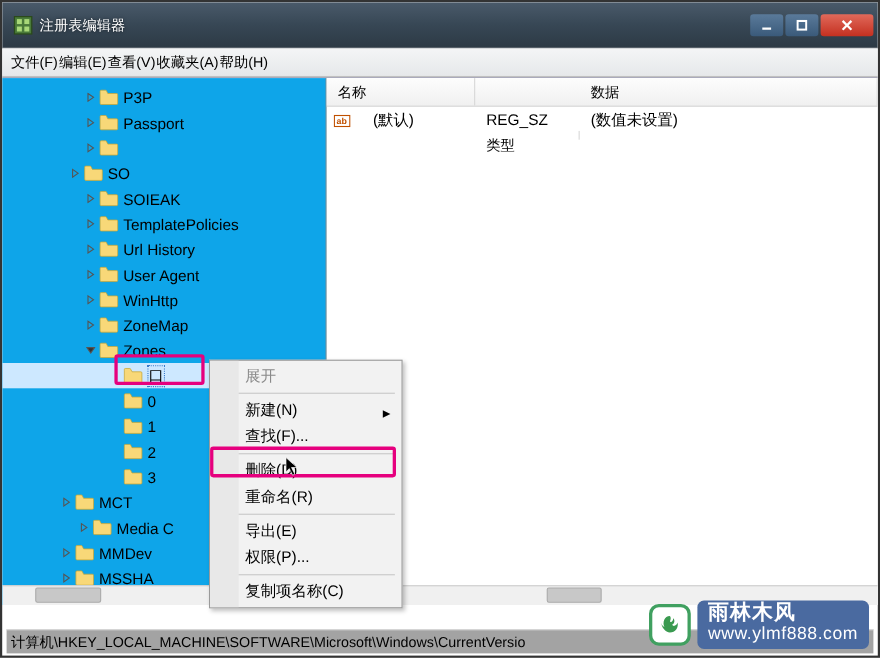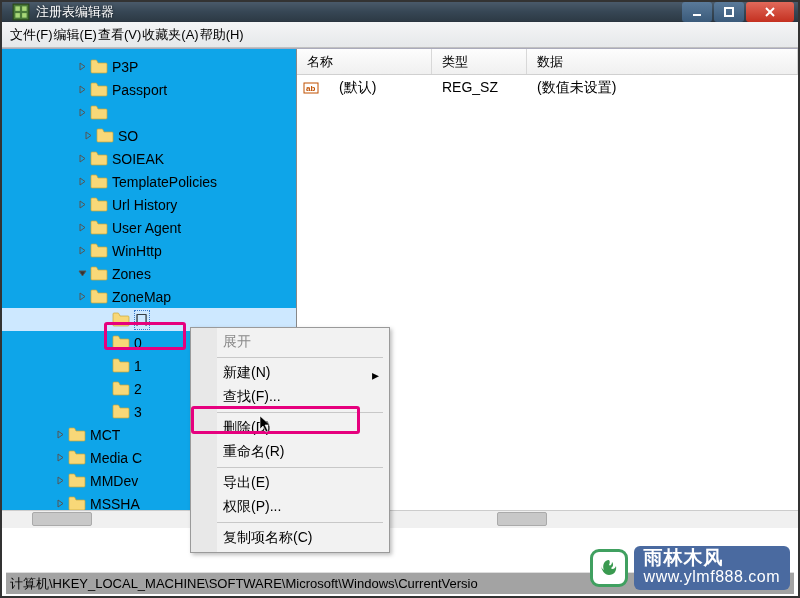--- a/index.html
+++ b/index.html
@@ -1,18 +1,18 @@
 <!DOCTYPE html>
 <html><head>
 <meta charset="utf-8">
 <style>
 * { margin: 0; padding: 0; box-sizing: border-box; font-family: "Microsoft YaHei", "SimSun", sans-serif; }
 body { background: #fff; width: 800px; height: 598px; position: relative; border: 2px solid #333; overflow: hidden; }
 
-.titlebar { height: 20px; background: linear-gradient(to bottom, #4a5a6a, #374755, #2d3a45); display: flex; align-items: center; padding: 0 4px; border-bottom: 1px solid #2a3540; }
+.titlebar { height: 42px; background: linear-gradient(to bottom, #4a5a6a, #374755, #2d3a45); display: flex; align-items: center; padding: 0 4px; border-bottom: 1px solid #2a3540; }
 .titlebar-icon { width: 18px; height: 18px; margin: 0 6px; }
 .titlebar-text { color: #fff; font-size: 13px; flex: 1; text-shadow: 0 0 3px rgba(0,0,0,0.6); }
 .window-controls { display: flex; gap: 2px; }
 .win-btn { width: 30px; height: 20px; display: flex; align-items: center; justify-content: center; border-radius: 3px; }
 .win-btn.min { background: linear-gradient(to bottom,#5a7a9a,#3a5a7a); }
 .win-btn.max { background: linear-gradient(to bottom,#5a7a9a,#3a5a7a); }
 .win-btn.close { background: linear-gradient(to bottom,#e0695a,#c43020); width: 48px; }
 .win-btn svg { stroke: #fff; stroke-width: 2; fill: none; }
 
 .menubar { height: 26px; background: linear-gradient(to bottom,#f4f5f6,#e6e8ea); border-bottom: 1px solid #c0c0c0; display: flex; align-items: center; padding: 0 8px; gap: 1px; font-size: 13px; }
@@ -24,34 +24,34 @@
 .tree-inner { padding: 6px 0; }
 .tree-item { display: flex; align-items: center; height: 23px; font-size: 14px; cursor: default; position: relative; }
 .tree-item .expand { width: 12px; height: 12px; display: inline-flex; align-items: center; justify-content: center; margin-right: 2px; }
 .tree-item .expand svg { stroke: #555; fill: #555; }
 .folder-icon { width: 18px; height: 15px; margin-right: 4px; }
 
 .list-pane { flex: 1; background: #fff; position: relative; }
 .list-header { display: flex; height: 26px; border-bottom: 1px solid #d0d0d0; background: linear-gradient(to bottom,#fdfdfd,#f0f0f0); font-size: 13px; }
 .list-header div { padding: 4px 10px; border-right: 1px solid #d8d8d8; }
 .list-header .c-name { width: 135px; }
-.list-header .c-type { width: 95px; }
+.list-header .c-type { width: 95px; margin-top: 48px; }
 .list-header .c-data { flex: 1; }
 .list-row { display: flex; font-size: 14px; padding: 4px 0; }
 .list-row .c-name { width: 135px; padding-left: 6px; display: flex; align-items: center; gap: 20px; }
 .list-row .c-type { width: 95px; padding-left: 10px; }
 .list-row .c-data { flex: 1; padding-left: 10px; }
 .str-icon { width: 16px; height: 16px; }
 
 .hscroll { height: 18px; background: #f0f0f0; border-top: 1px solid #ccc; display: flex; position: absolute; bottom: 0; left: 0; right: 0; }
 .hscroll .thumb { background: #c8c8c8; border: 1px solid #aaa; border-radius: 2px; height: 14px; margin: 1px; }
 
 .statusbar { position: absolute; bottom: 2px; left: 4px; right: 4px; height: 22px; font-size: 13px; display: flex; align-items: center; padding: 0 4px; background: #a3a3a3; border-top: 1px solid #ddd; }
 
-.context-menu { position: absolute; left: 188px; top: 325px; width: 200px; background: #f2f2f2; border: 1px solid #9a9a9a; box-shadow: 2px 2px 4px rgba(0,0,0,0.25); font-size: 14px; padding: 2px; z-index: 50; }
+.context-menu { position: absolute; left: 188px; top: 325px; width: 176px; background: #f2f2f2; border: 1px solid #9a9a9a; box-shadow: 2px 2px 4px rgba(0,0,0,0.25); font-size: 14px; padding: 2px; z-index: 50; }
 .context-menu .mi { padding: 3px 10px 3px 30px; position: relative; cursor: default; }
 .context-menu .mi.disabled { color: #8a8a8a; }
 .context-menu .sep { height: 1px; background: #c8c8c8; margin: 3px 4px; }
 .context-menu .mi .arrow { position: absolute; right: 8px; top: 6px; }
 .context-menu .icon-strip { position: absolute; left: 0; top: 0; bottom: 0; width: 26px; background: #e8e8e8; }
 
 .highlight-box { position: absolute; border: 3px solid #e6007e; border-radius: 3px; z-index: 60; pointer-events: none; }
 .hl1 { left: 102px; top: 320px; width: 82px; height: 28px; }
 .hl2 { left: 189px; top: 404px; width: 169px; height: 28px; }
 
@@ -136,21 +136,21 @@
         <div class="tree-item" style="padding-left: 74px;">
           <span class="expand">
             <svg width="9" height="9" viewBox="0 0 9 9">
               <path d="M2 1 L7 4.5 L2 8 Z" fill="none" stroke="#555"></path>
             </svg>
           </span>
           <svg class="folder-icon folder-svg" viewBox="0 0 18 15">
             <path d="M1 3 L1 13 Q1 14 2 14 L16 14 Q17 14 17 13 L17 5 Q17 4 16 4 L8 4 L7 2 Q6.7 1 6 1 L2 1 Q1 1 1 2 Z" fill="#f8d878" stroke="#c8a838" stroke-width="0.7"></path>
           </svg>
         </div>
-        <div class="tree-item" style="padding-left: 80px;">
+        <div class="tree-item" style="padding-left: 60px;">
           <span class="expand">
             <svg width="9" height="9" viewBox="0 0 9 9">
               <path d="M2 1 L7 4.5 L2 8 Z" fill="none" stroke="#555"></path>
             </svg>
           </span>
           <svg class="folder-icon folder-svg" viewBox="0 0 18 15">
             <path d="M1 3 L1 13 Q1 14 2 14 L16 14 Q17 14 17 13 L17 5 Q17 4 16 4 L8 4 L7 2 Q6.7 1 6 1 L2 1 Q1 1 1 2 Z" fill="#f8d878" stroke="#c8a838" stroke-width="0.7"></path>
           </svg>
           <span>SO</span>
         </div>
@@ -205,39 +205,39 @@
             </svg>
           </span>
           <svg class="folder-icon folder-svg" viewBox="0 0 18 15">
             <path d="M1 3 L1 13 Q1 14 2 14 L16 14 Q17 14 17 13 L17 5 Q17 4 16 4 L8 4 L7 2 Q6.7 1 6 1 L2 1 Q1 1 1 2 Z" fill="#f8d878" stroke="#c8a838" stroke-width="0.7"></path>
           </svg>
           <span>WinHttp</span>
         </div>
         <div class="tree-item" style="padding-left: 74px;">
           <span class="expand">
             <svg width="9" height="9" viewBox="0 0 9 9">
+              <path d="M2 1 L7 4.5 L2 8 Z" fill="none" stroke="#555"></path>
+            </svg>
+          </span>
+          <svg class="folder-icon folder-svg" viewBox="0 0 18 15">
+            <path d="M1 3 L1 13 Q1 14 2 14 L16 14 Q17 14 17 13 L17 5 Q17 4 16 4 L8 4 L7 2 Q6.7 1 6 1 L2 1 Q1 1 1 2 Z" fill="#f8d878" stroke="#c8a838" stroke-width="0.7"></path>
+          </svg>
+          <span>ZoneMap</span>
+        </div>
+        <div class="tree-item" style="padding-left: 74px;">
+          <span class="expand">
+            <svg width="9" height="9" viewBox="0 0 9 9">
               <path d="M1 2 L8 2 L4.5 7 Z" fill="#333"></path>
             </svg>
           </span>
           <svg class="folder-icon folder-svg" viewBox="0 0 18 15">
             <path d="M1 3 L1 13 Q1 14 2 14 L16 14 Q17 14 17 13 L17 5 Q17 4 16 4 L8 4 L7 2 Q6.7 1 6 1 L2 1 Q1 1 1 2 Z" fill="#f8d878" stroke="#c8a838" stroke-width="0.7"></path>
           </svg>
           <span>Zones</span>
         </div>
-        <div class="tree-item" style="padding-left: 74px;">
-          <span class="expand">
-            <svg width="9" height="9" viewBox="0 0 9 9">
-              <path d="M2 1 L7 4.5 L2 8 Z" fill="none" stroke="#555"></path>
-            </svg>
-          </span>
-          <svg class="folder-icon folder-svg" viewBox="0 0 18 15">
-            <path d="M1 3 L1 13 Q1 14 2 14 L16 14 Q17 14 17 13 L17 5 Q17 4 16 4 L8 4 L7 2 Q6.7 1 6 1 L2 1 Q1 1 1 2 Z" fill="#f8d878" stroke="#c8a838" stroke-width="0.7"></path>
-          </svg>
-          <span>ZoneMap</span>
-        </div>
         <div class="tree-item" style="padding-left: 96px; background: rgb(205, 232, 255);">
           <span class="expand"></span>
           <svg class="folder-icon folder-svg" viewBox="0 0 18 15">
             <path d="M1 3 L1 13 Q1 14 2 14 L16 14 Q17 14 17 13 L17 5 Q17 4 16 4 L8 4 L7 2 Q6.7 1 6 1 L2 1 Q1 1 1 2 Z" fill="#f8d878" stroke="#c8a838" stroke-width="0.7"></path>
           </svg>
           <span style="border: 1px dotted rgb(58, 122, 202);">口</span>
         </div>
         <div class="tree-item" style="padding-left: 96px;">
           <span class="expand"></span>
           <svg class="folder-icon folder-svg" viewBox="0 0 18 15">
@@ -270,21 +270,21 @@
           <span class="expand">
             <svg width="9" height="9" viewBox="0 0 9 9">
               <path d="M2 1 L7 4.5 L2 8 Z" fill="none" stroke="#555"></path>
             </svg>
           </span>
           <svg class="folder-icon folder-svg" viewBox="0 0 18 15">
             <path d="M1 3 L1 13 Q1 14 2 14 L16 14 Q17 14 17 13 L17 5 Q17 4 16 4 L8 4 L7 2 Q6.7 1 6 1 L2 1 Q1 1 1 2 Z" fill="#f8d878" stroke="#c8a838" stroke-width="0.7"></path>
           </svg>
           <span>MCT</span>
         </div>
-        <div class="tree-item" style="padding-left: 52px;">
+        <div class="tree-item" style="padding-left: 52px; margin-left: 16px;">
           <span class="expand">
             <svg width="9" height="9" viewBox="0 0 9 9">
               <path d="M2 1 L7 4.5 L2 8 Z" fill="none" stroke="#555"></path>
             </svg>
           </span>
           <svg class="folder-icon folder-svg" viewBox="0 0 18 15">
             <path d="M1 3 L1 13 Q1 14 2 14 L16 14 Q17 14 17 13 L17 5 Q17 4 16 4 L8 4 L7 2 Q6.7 1 6 1 L2 1 Q1 1 1 2 Z" fill="#f8d878" stroke="#c8a838" stroke-width="0.7"></path>
           </svg>
           <span>Media C</span>
         </div>

